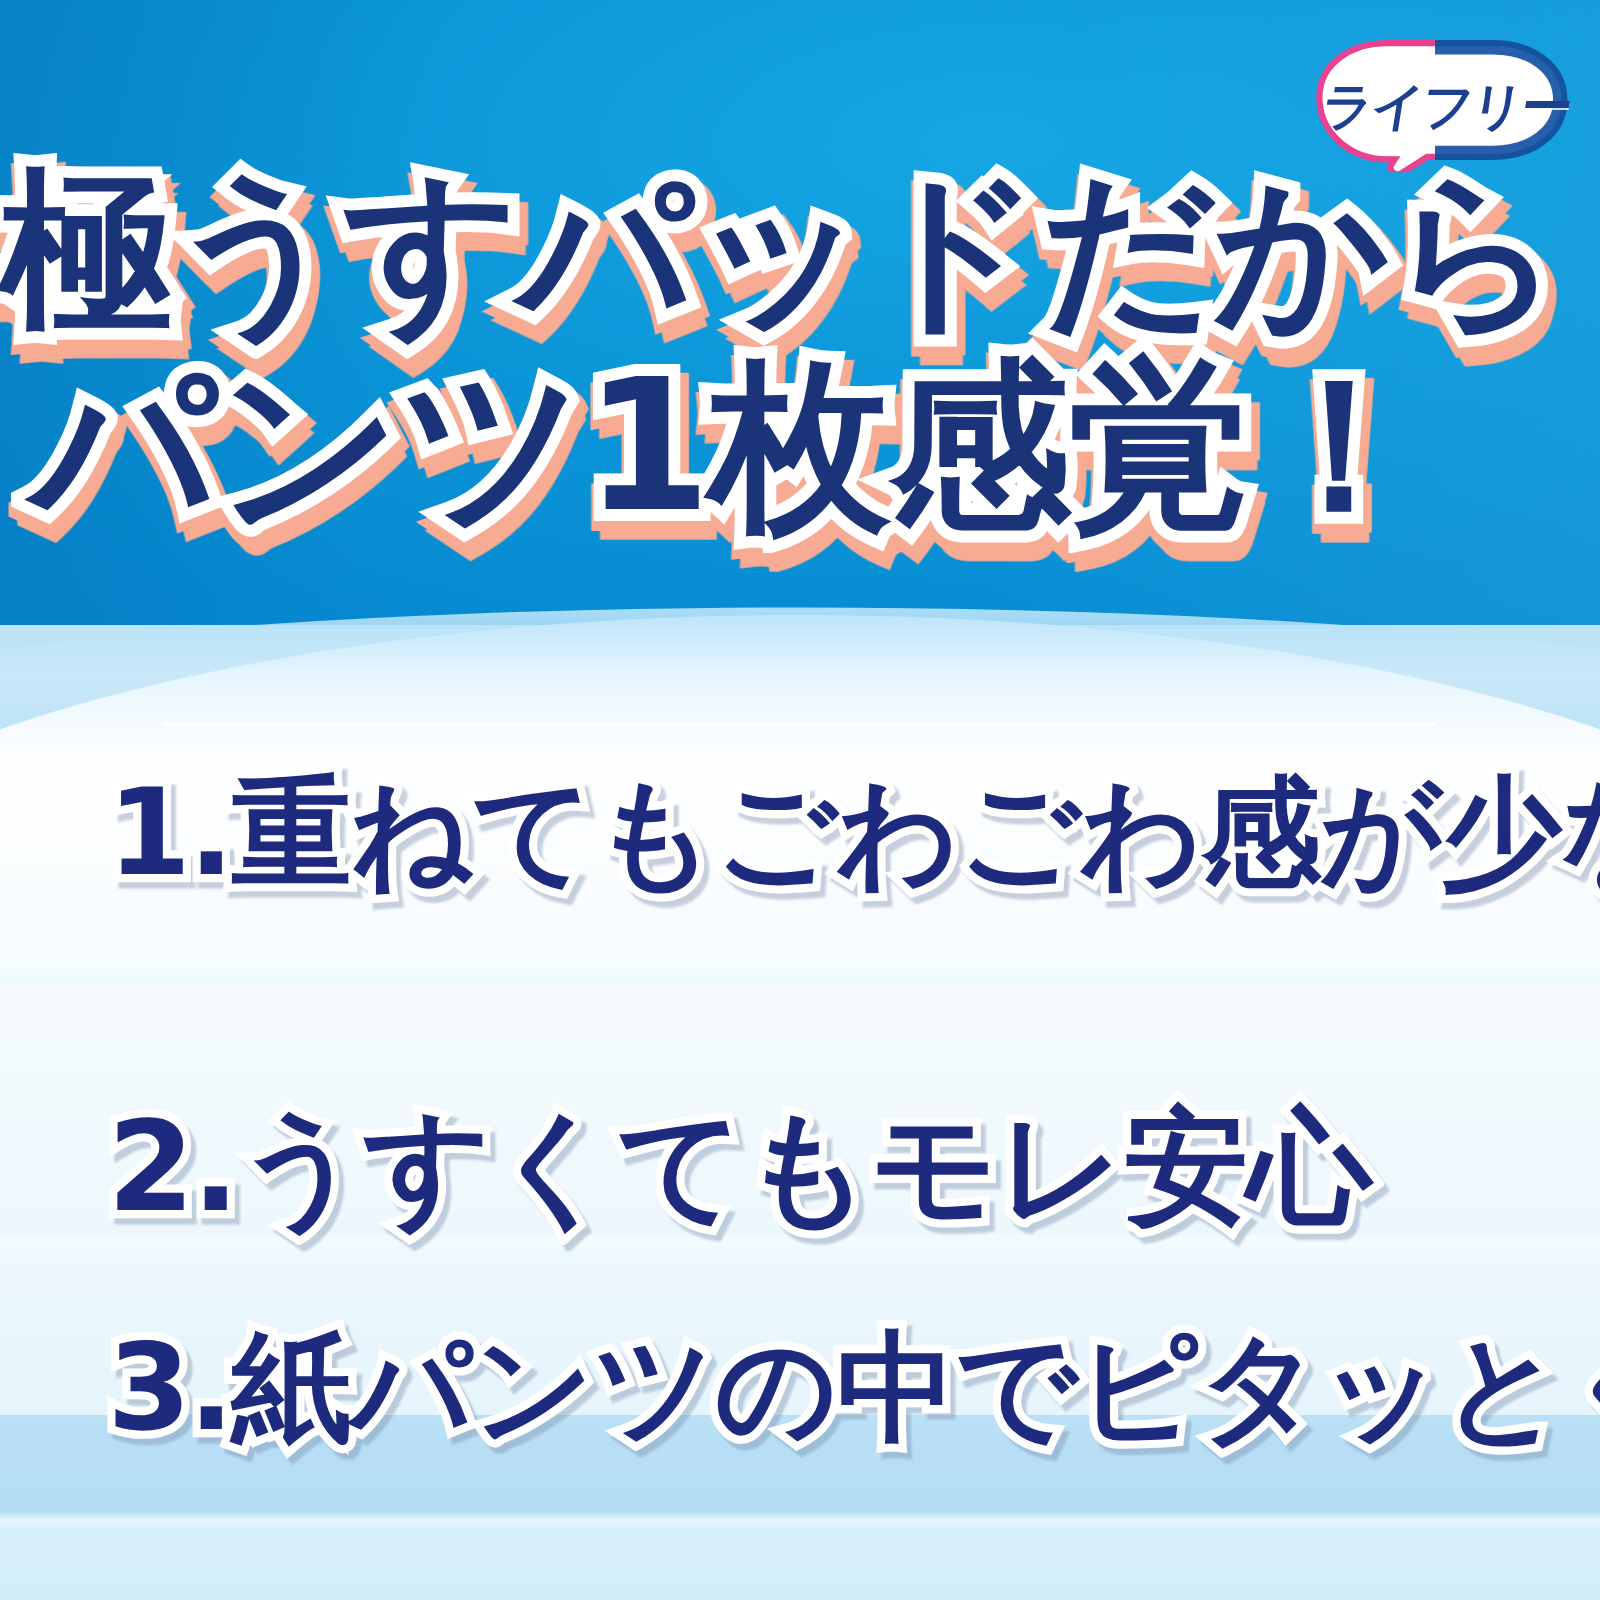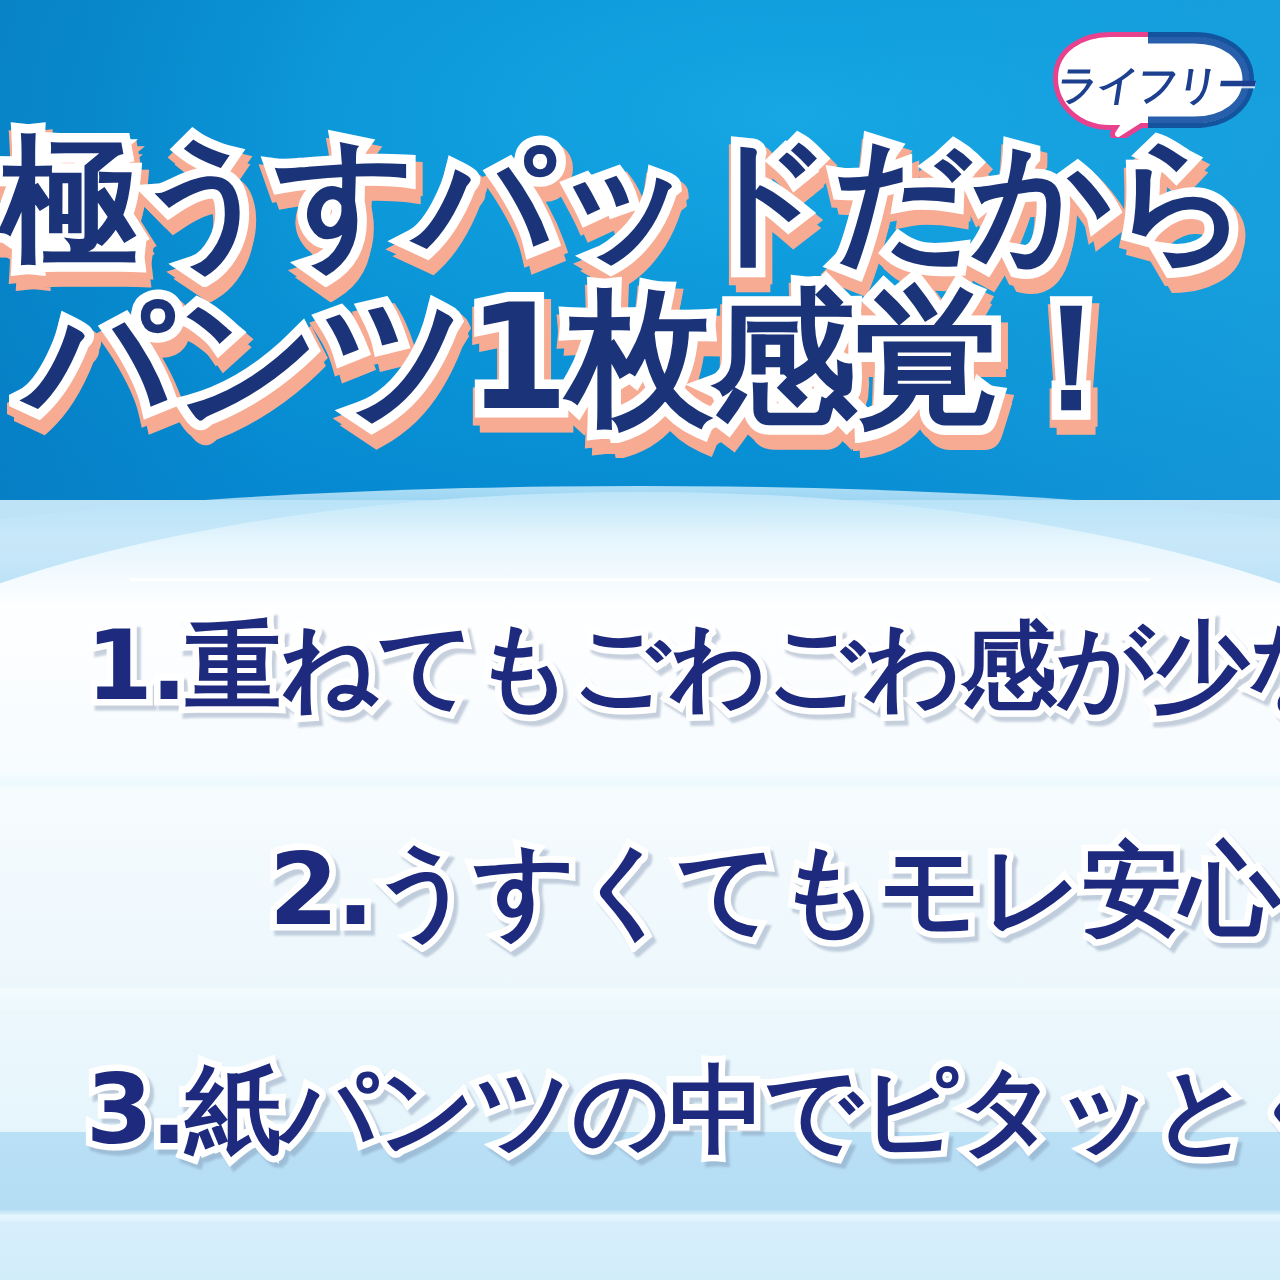--- a/index.html
+++ b/index.html
@@ -118,21 +118,21 @@
     font-weight:bold;
     color:#1d2a7e;
     line-height:1.0;
     letter-spacing:-1px;
     white-space:nowrap;
     -webkit-text-stroke:13px #ffffff;
     paint-order:stroke fill;
     filter:drop-shadow(4px 5px 1px rgba(120,140,170,.40));
   }
   .feat-1 { top:618px;  font-size:96px; }
-  .feat-2 { top:840px;  font-size:100px;text-align:right; }
+  .feat-2 { top:884px;  font-size:100px; }
   .feat-3 { top:1062px; font-size:96px; }
 
   .num { letter-spacing:-2px; }
 
   
   .logo {
     position:absolute;
     right:22px; top:30px;
     width:210px; height:108px;
     z-index:8;

